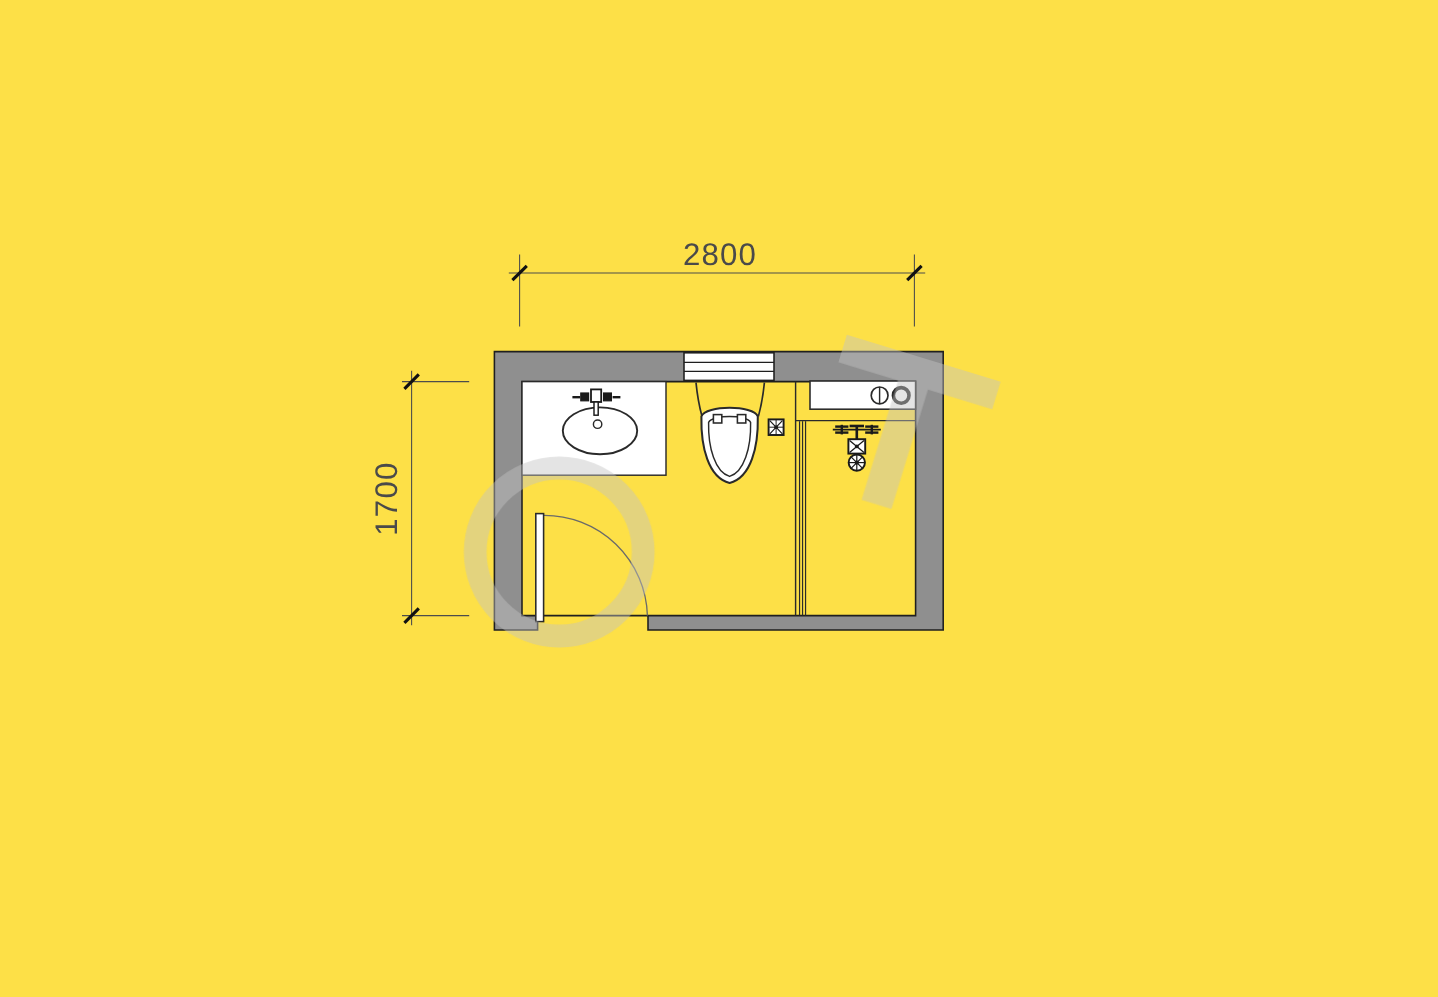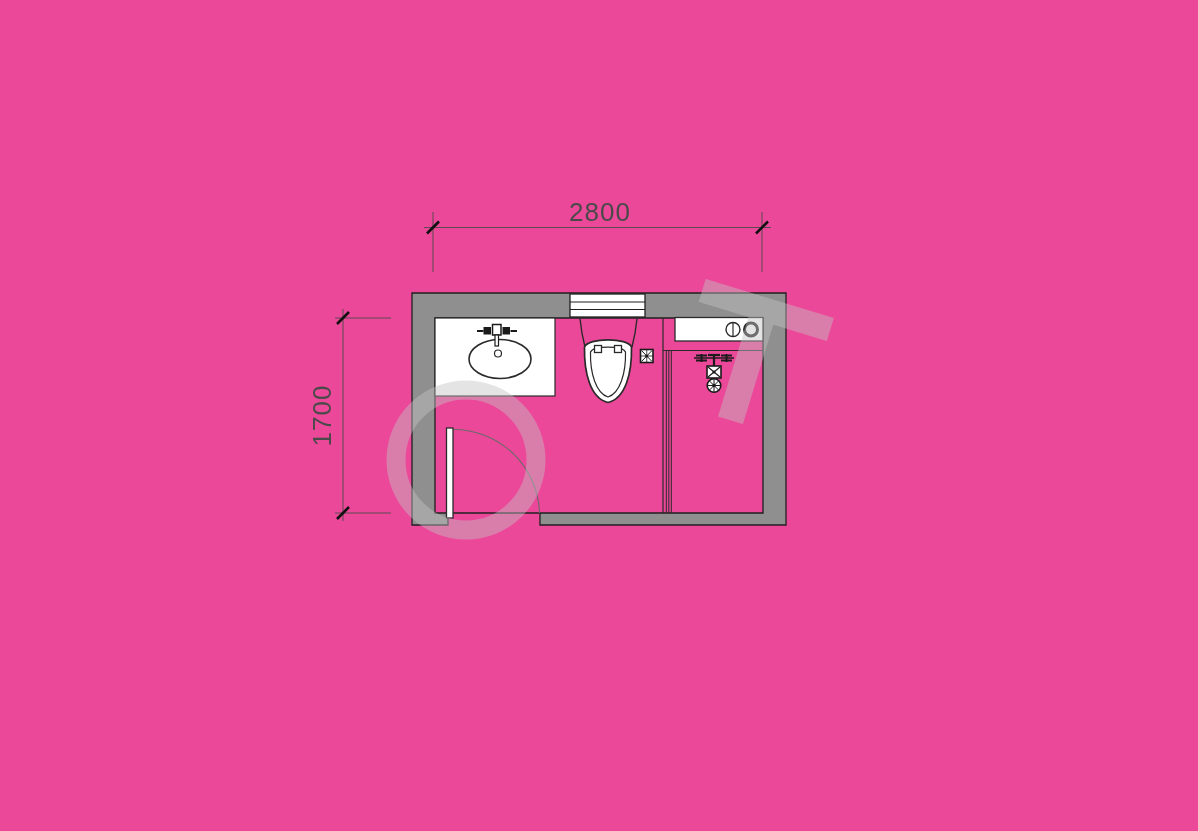--- a/index.html
+++ b/index.html
@@ -1,16 +1,16 @@
 <!DOCTYPE html>
 <html><head>
 <meta charset="utf-8">
 <style>
   html,body{margin:0;padding:0;background:#ffffff;}
-  .canvas{position:relative;width:1198px;height:831px;background:#ec4899;overflow:hidden;
+  .canvas{position:relative;width:1198px;height:831px;background:#fde047;overflow:hidden;
           font-family:"Liberation Sans",sans-serif;}
   svg{position:absolute;left:0;top:0;}
   .dim-text{font-family:"Liberation Sans","DejaVu Sans",sans-serif;font-size:26px;
             letter-spacing:1px;fill:#4a4a4a;font-weight:400;}
 </style>
 </head>
 <body>
 
 <div class="canvas">
 <svg width="1198" height="831" viewBox="0 0 1198 831">

